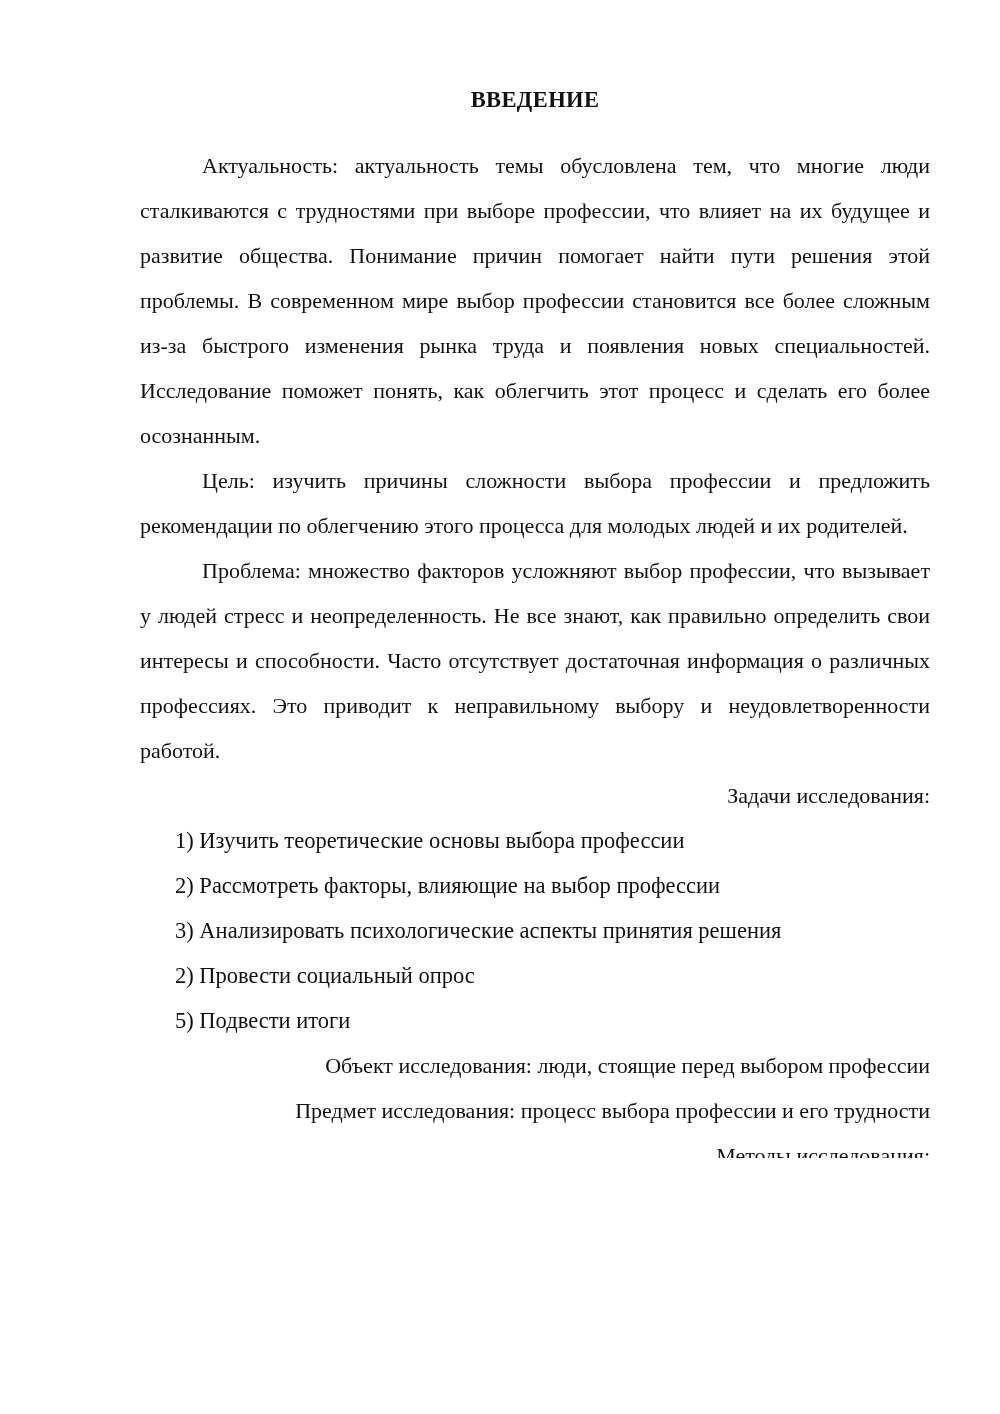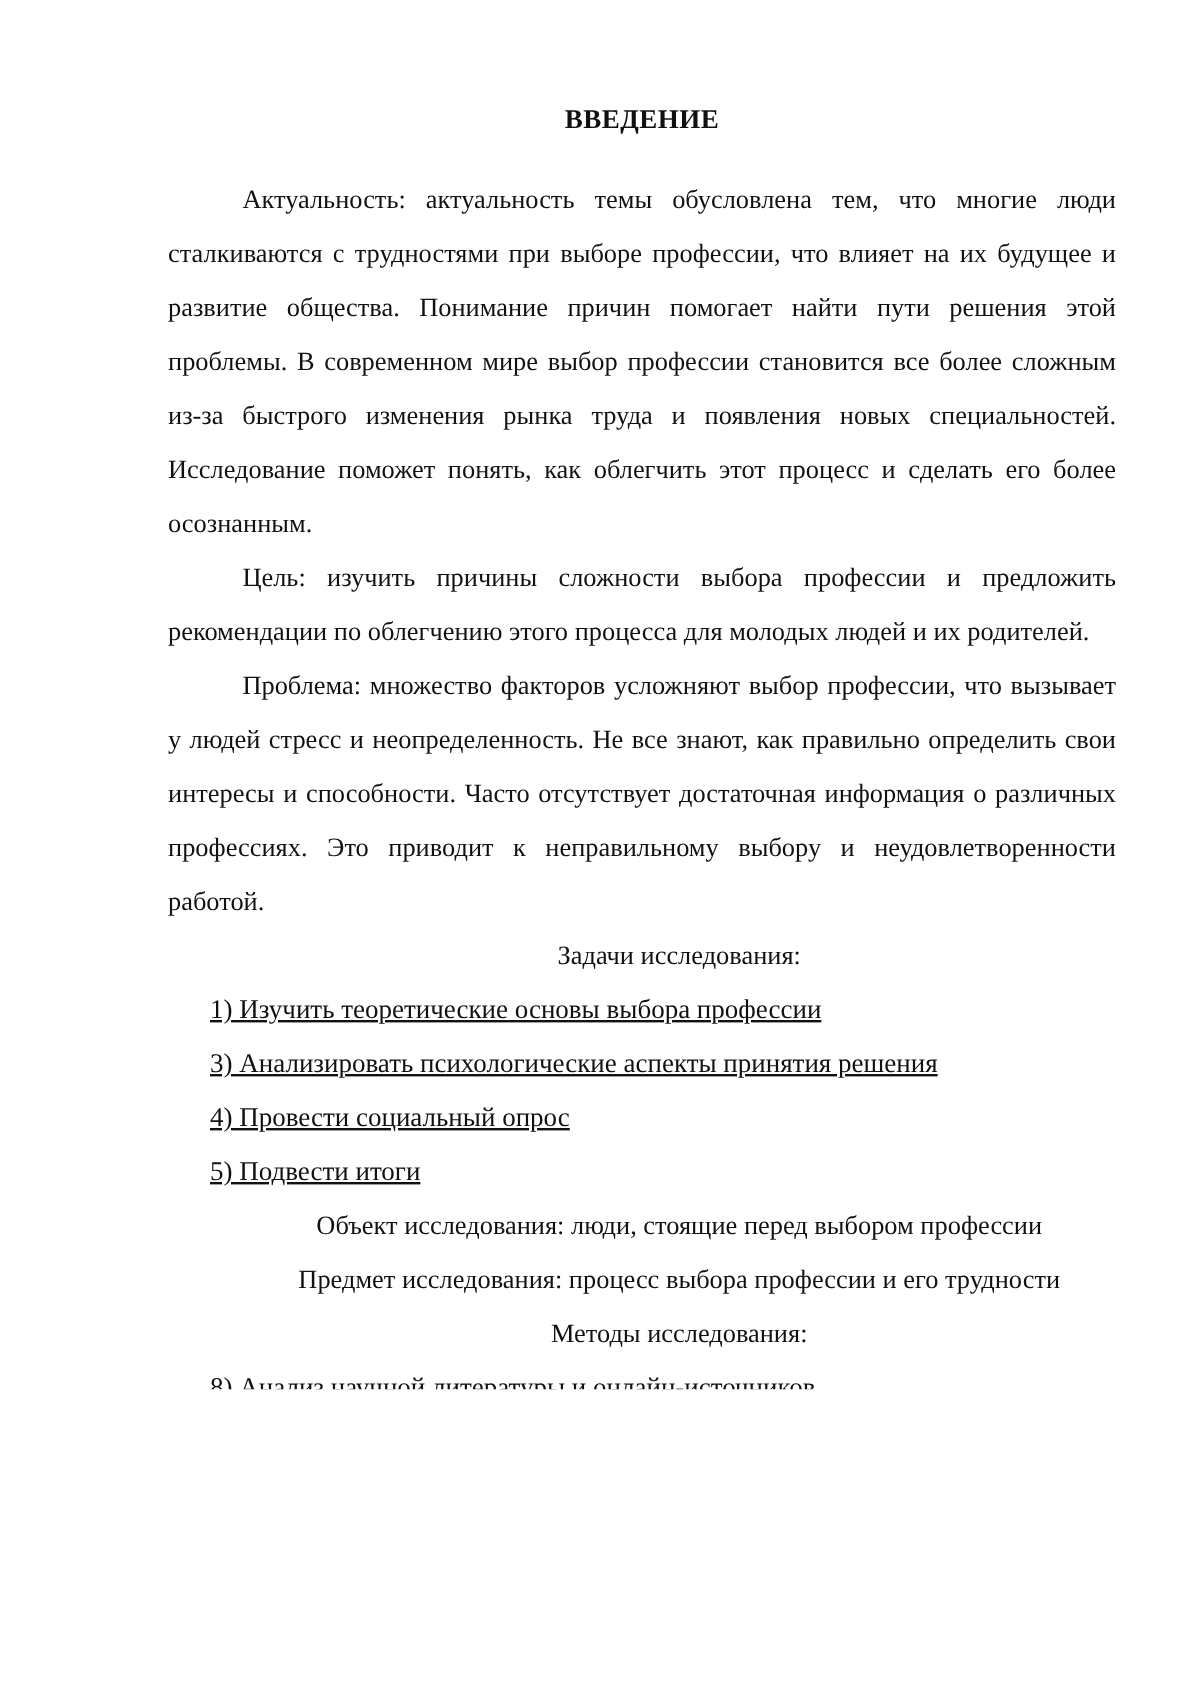--- a/index.html
+++ b/index.html
@@ -39,28 +39,27 @@
   .para {
     font-size: 22px;
     line-height: 45px;
     text-align: justify;
     text-justify: inter-word;
     text-indent: 62px;
     margin: 0 0 0 0;
     hyphens: none;
   }
   .para.no-justify {
-    text-align: center;
+    text-align: right;
     font-family: Liberation Serif, serif;
   }
   .list {
     list-style: none;
     margin: 0;
     padding: 0;
-    text-decoration: underline;
   }
   .list-item {
     font-size: 22.5px;
     line-height: 45px;
     text-align: left;
     padding-left: 35px;
     white-space: nowrap;
   }
   .page-number {
     position: absolute;
@@ -85,22 +84,23 @@
     <p class="para">Актуальность: актуальность темы обусловлена тем, что многие люди сталкиваются с трудностями при выборе профессии, что влияет на их будущее и развитие общества. Понимание причин помогает найти пути решения этой проблемы. В современном мире выбор профессии становится все более сложным из-за быстрого изменения рынка труда и появления новых специальностей. Исследование поможет понять, как облегчить этот процесс и сделать его более осознанным.</p>
 
     <p class="para">Цель: изучить причины сложности выбора профессии и предложить рекомендации по облегчению этого процесса для молодых людей и их родителей.</p>
 
     <p class="para">Проблема: множество факторов усложняют выбор профессии, что вызывает у людей стресс и неопределенность. Не все знают, как правильно определить свои интересы и способности. Часто отсутствует достаточная информация о различных профессиях. Это приводит к неправильному выбору и неудовлетворенности работой.</p>
 
     <p class="para no-justify">Задачи исследования:</p>
 
     <ul class="list">
       <li class="list-item">1) Изучить теоретические основы выбора профессии</li>
+      <li class="list-item">2) Рассмотреть факторы, влияющие на выбор профессии</li>
       <li class="list-item">3) Анализировать психологические аспекты принятия решения</li>
-      <li class="list-item">4) Провести социальный опрос</li>
+      <li class="list-item">2) Провести социальный опрос</li>
       <li class="list-item">5) Подвести итоги</li>
     </ul>
 
     <p class="para no-justify">Объект исследования: люди, стоящие перед выбором профессии</p>
 
     <p class="para no-justify">Предмет исследования: процесс выбора профессии и его трудности</p>
 
 
     <p class="para no-justify">Методы исследования:</p>
 

